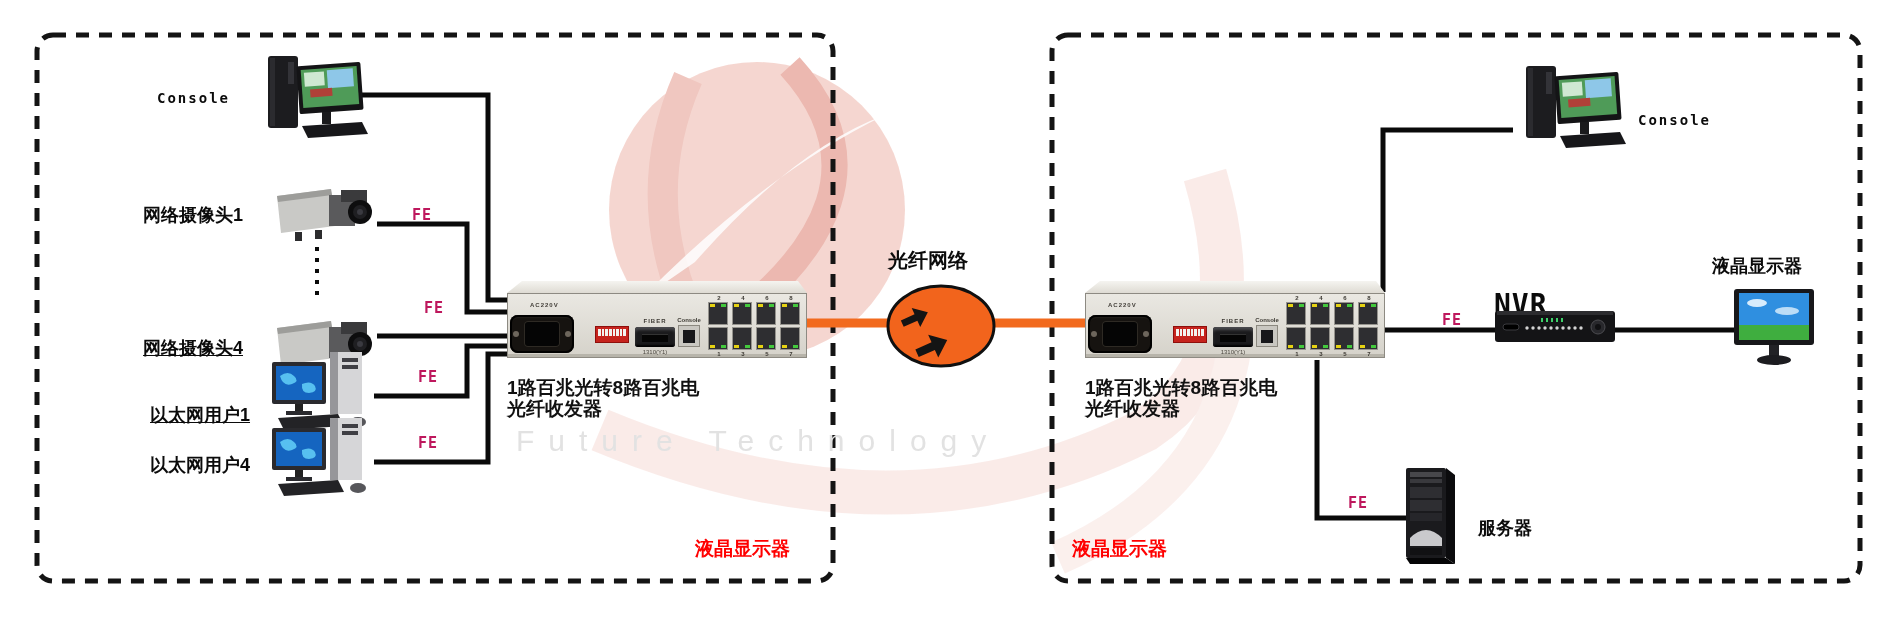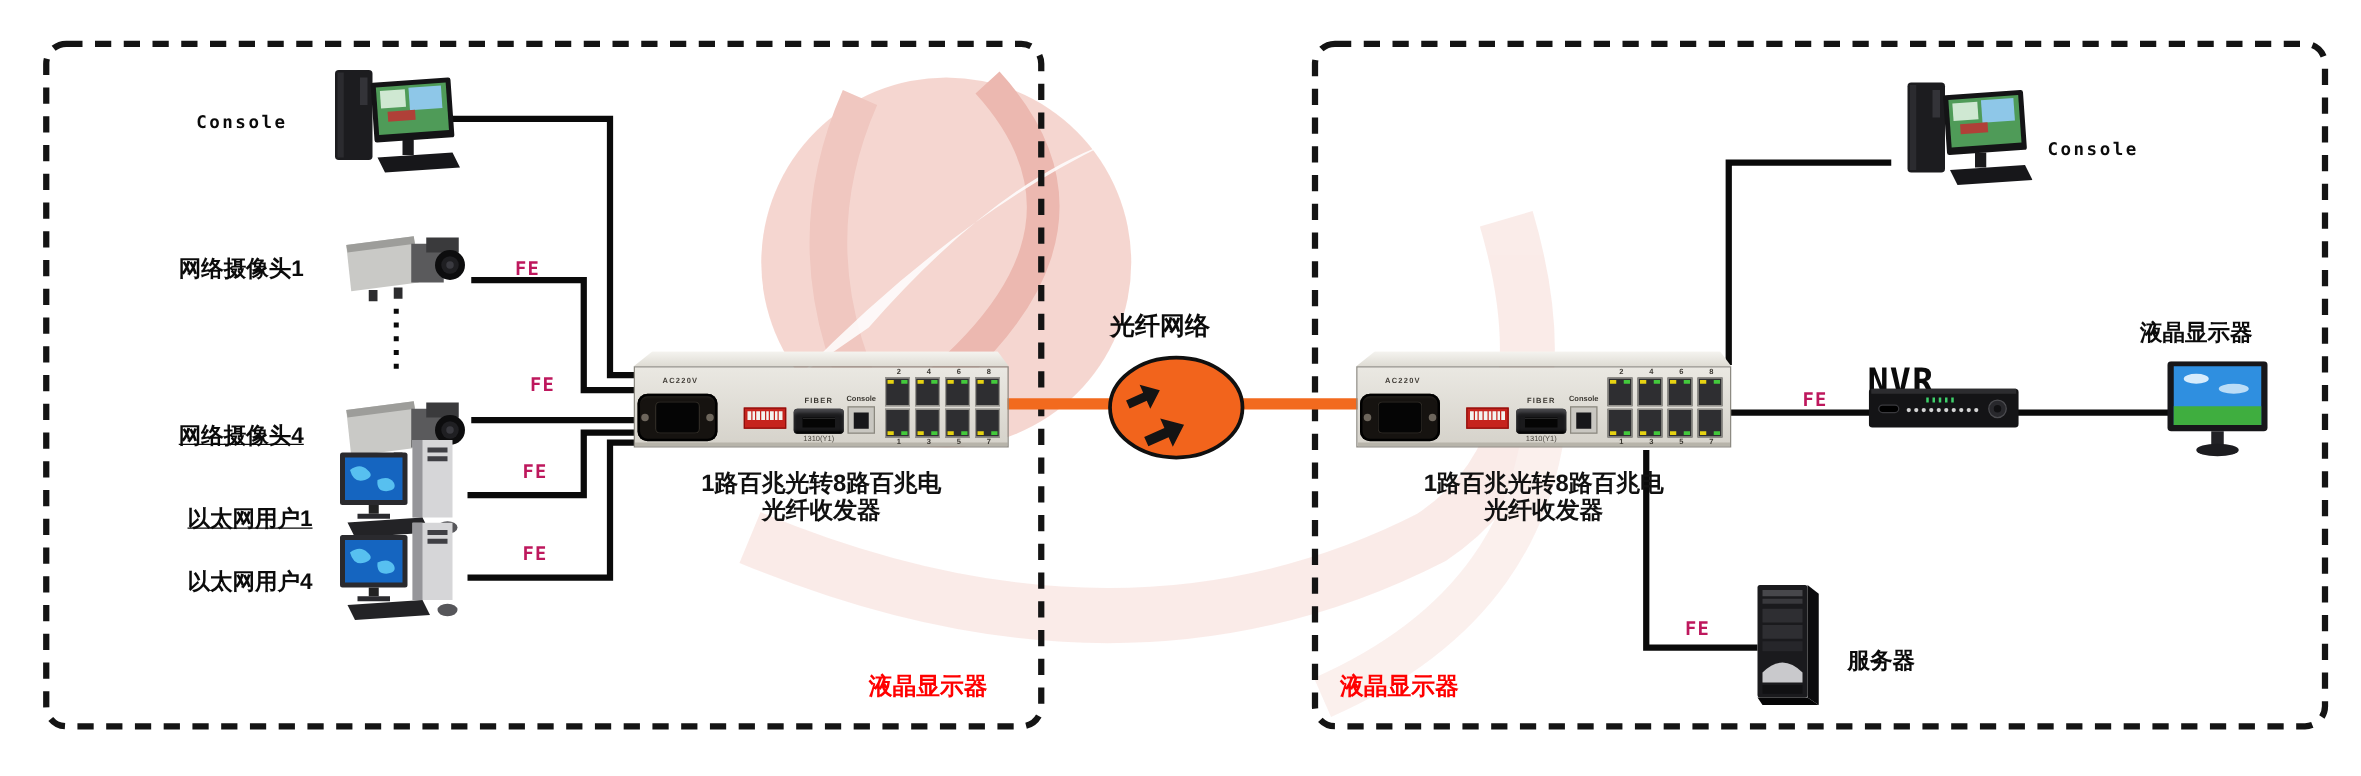--- a/index.html
+++ b/index.html
@@ -4,21 +4,21 @@
 <style>
   html,body{margin:0;padding:0;background:#fff;}
   #stage{position:relative;width:1889px;height:621px;background:#ffffff;overflow:hidden;
          font-family:"Liberation Sans",sans-serif;}
   svg.layer{position:absolute;left:0;top:0;}
   .lbl{position:absolute;color:#0b0b0b;font-size:18px;font-weight:600;white-space:nowrap;}
   .mono{font-family:"DejaVu Sans Mono",monospace;font-weight:600;letter-spacing:2px;}
   .fe{position:absolute;font-family:"DejaVu Sans Mono",monospace;font-size:15px;font-weight:700;
       letter-spacing:1px;color:#be185d;}
   .red{position:absolute;color:#ff0000;font-size:19px;font-weight:700;white-space:nowrap;z-index:6;}
-  .cap{position:absolute;width:300px;text-align:center;font-size:19px;font-weight:700;color:#111;
+  .cap{position:absolute;width:300px;text-align:left;font-size:19px;font-weight:700;color:#111;
        line-height:21px;z-index:5;}
   .cap span{display:block;}
   .wm-cn{position:absolute;left:503px;top:328px;font-size:96px;font-weight:700;color:#ececec;
          letter-spacing:10px;white-space:nowrap;z-index:1;}
   .wm-en{position:absolute;left:516px;top:424px;font-size:30px;font-weight:400;color:#e2e2e2;
          letter-spacing:14px;white-space:nowrap;z-index:1;}
   
   .device{position:absolute;width:306px;height:80px;z-index:4;}
   .dev-top{position:absolute;left:0;top:0;width:300px;height:12px;
            background:linear-gradient(#f5f4f0,#dedbd3);
@@ -111,20 +111,21 @@
         <g transform="translate(898,314) rotate(-24)">
           <polygon points="0,7 15,7 15,0 28,10.5 15,21 15,14 0,14"></polygon>
         </g>
         <g transform="translate(912,342) rotate(-24) scale(1.18)">
           <polygon points="0,7 15,7 15,0 28,10.5 15,21 15,14 0,14"></polygon>
         </g>
       </g>
     </g>
   </svg>
 
+  <div class="wm-en">Future Technology</div>
 
   <div class="lbl mono" style="left:157px;top:90px;font-size:14px;">Console</div>
 
   <div class="periph" style="left:250px;top:54px;">
     <svg width="118" height="88" viewBox="0 0 118 88">
       <rect x="18" y="2" width="30" height="72" rx="3" fill="#1c1c1f"></rect>
       <rect x="20" y="4" width="5" height="68" fill="#2b2b2f"></rect>
       <rect x="38" y="8" width="6" height="22" fill="#333338"></rect>
       <g transform="rotate(-4 80 34)">
         <rect x="48" y="10" width="64" height="48" rx="2" fill="#141416"></rect>

